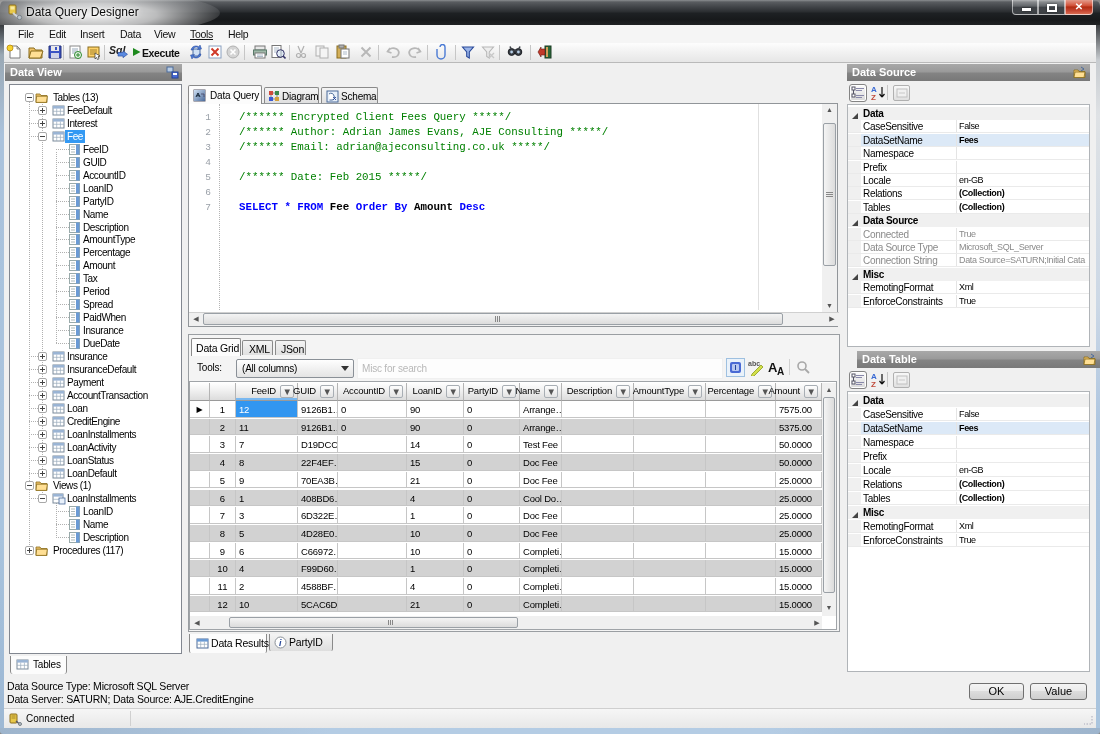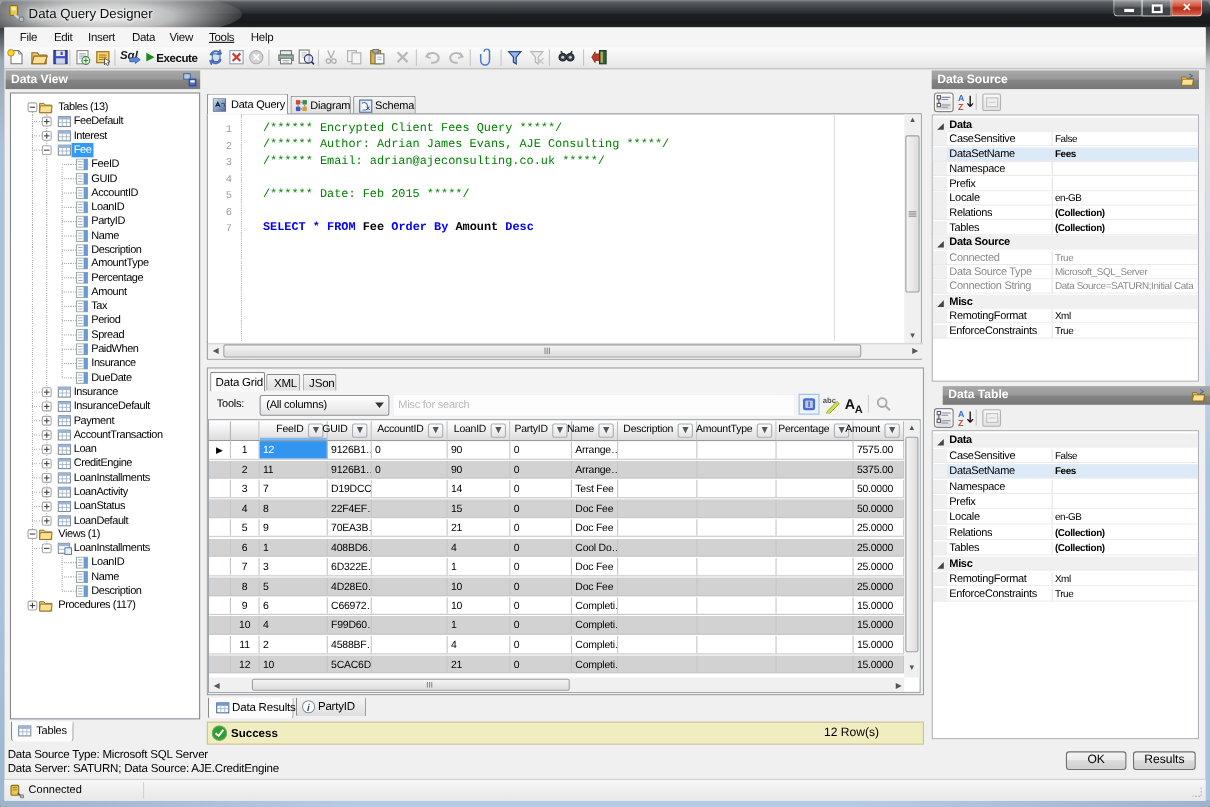--- a/index.html
+++ b/index.html
@@ -1017,29 +1017,20 @@
         </svg></span>
       <span style="position:absolute;left:21px;top:2px;font-size:10.5px;">Data Results</span>
     </div>
     <div class="tab" style="left:269px;top:634px;width:64px;height:17px;border-top:none;border-radius:0 0 2px 2px;">
       <span style="position:absolute;left:4px;top:2px;"><svg width="13" height="13" viewBox="0 0 13 13" style="">
           <circle cx="6.5" cy="6.5" r="5.5" fill="#fff" stroke="#8a9097"></circle>
           <text x="5" y="10" font-size="9" font-style="italic" font-weight="bold" fill="#2a4a9a">i</text>
         </svg></span>
       <span style="position:absolute;left:19px;top:1px;font-size:10.5px;">PartyID</span>
     </div>
-    <div class="abs" style="left:188px;top:656px;width:652px;height:21px;background:#f0edc0;border:1px solid #c8c49a;">
-      <svg width="15" height="15" viewBox="0 0 15 15" style="position:absolute;left:3px;top:2px;">
-        <circle cx="7.5" cy="7.5" r="6.5" fill="#2da02d" stroke="#1a701a"></circle>
-        <circle cx="7.5" cy="7.5" r="6.5" fill="none" stroke="#fff" stroke-width="1" stroke-opacity=".4"></circle>
-        <path d="M4 7.5 L6.8 10 L11 4.5" stroke="#fff" stroke-width="1.8" fill="none"></path>
-      </svg>
-      <span style="position:absolute;left:21px;top:4px;font-weight:bold;font-size:10.5px;">Success</span>
-      <span style="position:absolute;left:560px;top:3px;">12 Row(s)</span>
-    </div>
     <div class="phead abs" style="left:847px;top:64px;width:243px;">Data Source<span style="position:absolute;right:4px;top:2px;"><svg width="13" height="13" viewBox="0 0 13 13" style="">
           <path d="M1 4 h4 l1 1.5 h6 v6 H1 z" fill="#f0c36a" stroke="#8a6d1d" stroke-width=".8"></path>
           <path d="M2 6 h10 l-1 5.5 H1 z" fill="#ffdf94" stroke="#8a6d1d" stroke-width=".8"></path>
           <path d="M8 1 l3 2 -3 2" fill="none" stroke="#4a6a9a" stroke-width="1"></path>
         </svg></span></div>
     <div class="abs" style="left:849px;top:84px;width:239px;height:19px;">
       <span style="position:absolute;left:0px;top:0px;width:18px;height:18px;border:1px solid #848484;background:linear-gradient(#fcfcfc,#d8d8d8);border-radius:3px;box-shadow:inset 0 0 0 1px #fff;">
         <svg width="14" height="14" viewBox="0 0 14 14" style="position:absolute;left:1px;top:1px;">
           <rect x="1" y="1" width="3" height="3" fill="#fff" stroke="#556"></rect>
           <rect x="1" y="8" width="3" height="3" fill="#fff" stroke="#556"></rect>
@@ -1243,21 +1234,21 @@
         <span class="pgsep"></span>
       </div>
       <div class="pgrow" style="top:142px;width:100%;">
         <span class="pgind"></span>
         <span class="pglab">EnforceConstraints</span>
         <span class="pgval" style="">True</span>
         <span class="pgsep"></span>
       </div>
     </div>
     <div class="btn" style="left:969px;top:683px;width:55px;">OK</div>
-    <div class="btn" style="left:1030px;top:683px;width:57px;">Results</div>
+    <div class="btn" style="left:1030px;top:683px;width:57px;">Value</div>
     <div id="statusbar" class="abs">
       <svg width="14" height="14" viewBox="0 0 14 14" style="position:absolute;left:4px;top:3px;">
         <rect x="2" y="2" width="7" height="9" rx="1" fill="#e8c84a" stroke="#8a6d1d"></rect>
         <path d="M3.5 4 h4 M3.5 6 h4" stroke="#8a6d1d" stroke-width=".7"></path>
         <path d="M8 9 l4 3.5" stroke="#556" stroke-width="1.4"></path>
         <circle cx="12" cy="12" r="1.5" fill="#b8c0c8" stroke="#788088"></circle>
       </svg>
       <span style="position:absolute;left:22px;top:4px;font-size:10px;">Connected</span>
       <span style="position:absolute;left:126px;top:2px;width:1px;height:15px;background:#d0d0d0;"></span>
       <svg width="10" height="10" viewBox="0 0 10 10" style="position:absolute;right:2px;bottom:2px;">

